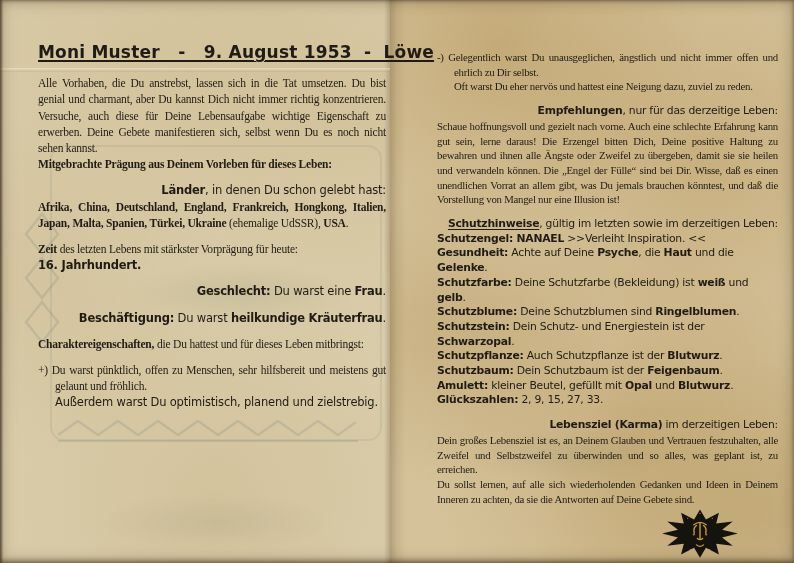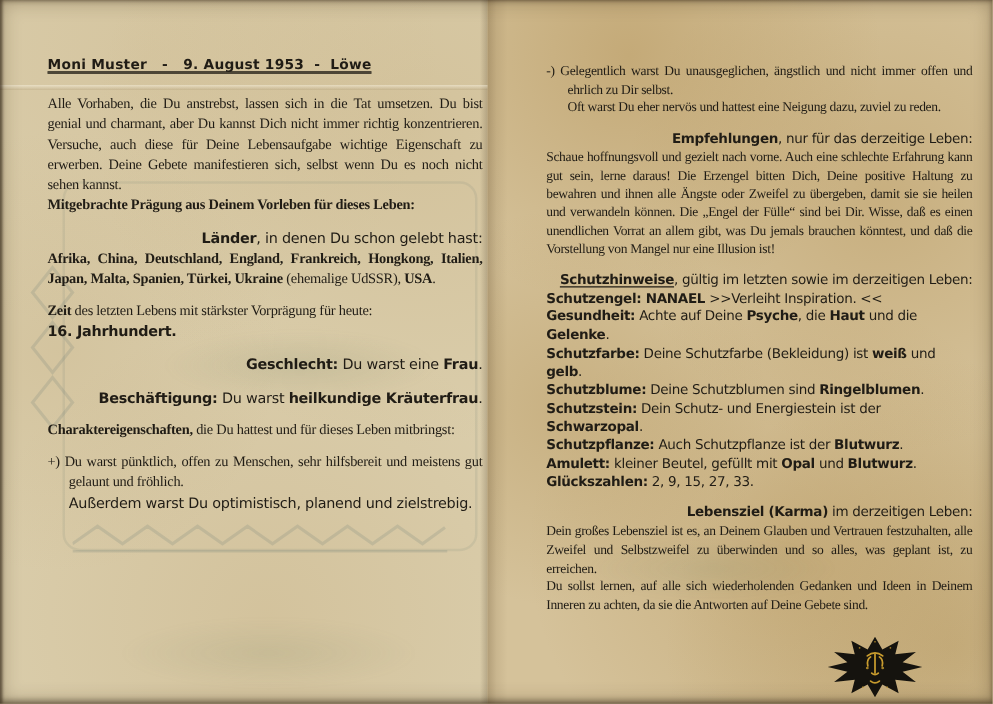--- a/index.html
+++ b/index.html
@@ -57,21 +57,21 @@
     background:radial-gradient(ellipse, rgba(108,124,92,.12), transparent 70%);}
   
   .col{position:absolute;}
   .col-left{left:38px;top:44px;width:348px;font-size:11.5px;line-height:16.2px;letter-spacing:-.2px;}
   .col-right{left:437px;top:50px;width:341px;font-size:10.8px;line-height:14.7px;letter-spacing:-.25px;}
   p{margin:0;}
   .mt{margin-top:10px;text-align:right;}
   .just{text-align:justify;text-justify:inter-word;font-family:Liberation Serif, serif;}
   .b{font-weight:700;}
   .u{text-decoration:underline;text-underline-offset:2px;}
-  .title{font-weight:700;white-space:pre;font-size:11px;letter-spacing:.2px;
+  .title{font-weight:700;white-space:pre;font-size:17px;letter-spacing:.2px;
     text-decoration:underline;text-underline-offset:3px;margin-bottom:15px;}
   .outdent{padding-left:17px;text-indent:-17px;}
   .indent{padding-left:17px;}
   
   .seal{position:absolute;left:656px;top:503px;width:88px;height:58px;}
 </style>
 </head>
 <body>
 
 <div class="page page-left"></div>
@@ -112,20 +112,21 @@
   <p class="just indent"><span>Oft warst Du eher nervös und hattest eine Neigung dazu, zuviel zu reden.</span></p>
   <p class="mt"><span class="b">Empfehlungen</span><span>, nur für das derzeitige Leben:</span></p>
   <p class="just"><span>Schaue hoffnungsvoll und gezielt nach vorne. Auch eine schlechte Erfahrung kann gut sein, lerne daraus! Die Erzengel bitten Dich, Deine positive Haltung zu bewahren und ihnen alle Ängste oder Zweifel zu übergeben, damit sie sie heilen und verwandeln können. Die „Engel der Fülle“ sind bei Dir. Wisse, daß es einen unendlichen Vorrat an allem gibt, was Du jemals brauchen könntest, und daß die Vorstellung von Mangel nur eine Illusion ist!</span></p>
   <p class="mt"><span class="b u">Schutzhinweise</span><span>, gültig im letzten sowie im derzeitigen Leben:</span></p>
   <p><span class="b">Schutzengel: NANAEL</span><span>  &gt;&gt;Verleiht Inspiration. &lt;&lt;</span></p>
   <p><span class="b">Gesundheit:</span><span> Achte auf Deine </span><span class="b">Psyche</span><span>, die </span><span class="b">Haut</span><span> und die </span><span class="b">Gelenke</span><span>.</span></p>
   <p><span class="b">Schutzfarbe:</span><span> Deine Schutzfarbe (Bekleidung) ist </span><span class="b">weiß</span><span> und </span><span class="b">gelb</span><span>.</span></p>
   <p><span class="b">Schutzblume:</span><span> Deine Schutzblumen sind </span><span class="b">Ringelblumen</span><span>.</span></p>
   <p><span class="b">Schutzstein:</span><span> Dein Schutz- und Energiestein ist der </span><span class="b">Schwarzopal</span><span>.</span></p>
   <p><span class="b">Schutzpflanze:</span><span> Auch Schutzpflanze ist der </span><span class="b">Blutwurz</span><span>.</span></p>
+  <p><span class="b">Schutzbaum:</span><span> Dein Schutzbaum ist der </span><span class="b">Feigenbaum</span><span>.</span></p>
   <p><span class="b">Amulett:</span><span> kleiner Beutel, gefüllt mit </span><span class="b">Opal</span><span> und </span><span class="b">Blutwurz</span><span>.</span></p>
   <p><span class="b">Glückszahlen:</span><span> 2, 9, 15, 27, 33.</span></p>
   <p class="mt"><span class="b">Lebensziel (Karma)</span><span> im derzeitigen Leben:</span></p>
   <p class="just"><span>Dein großes Lebensziel ist es, an Deinem Glauben und Vertrauen festzuhalten, alle Zweifel und Selbstzweifel zu überwinden und so alles, was geplant ist, zu erreichen.</span></p>
   <p class="just"><span>Du sollst lernen, auf alle sich wiederholenden Gedanken und Ideen in Deinem Inneren zu achten, da sie die Antworten auf Deine Gebete sind.</span></p>
 </div>
 
 <svg class="seal" viewBox="0 0 100 72" preserveAspectRatio="none">
   <polygon points="93,38 75.1,42.7 87.2,53 68.4,50.7 71.5,64 56.7,55.4 50,68 43.3,55.4 28.5,64 31.6,50.7 12.8,53 24.9,42.7 7,38 24.9,33.3 12.8,23 31.6,25.3 28.5,12 43.3,20.6 50,8 56.7,20.6 71.5,12 68.4,25.3 87.2,23 75.1,33.3" fill="#15130e"></polygon>
   <g fill="none" stroke="#c79b2e" stroke-width="1.6" stroke-linecap="round">

